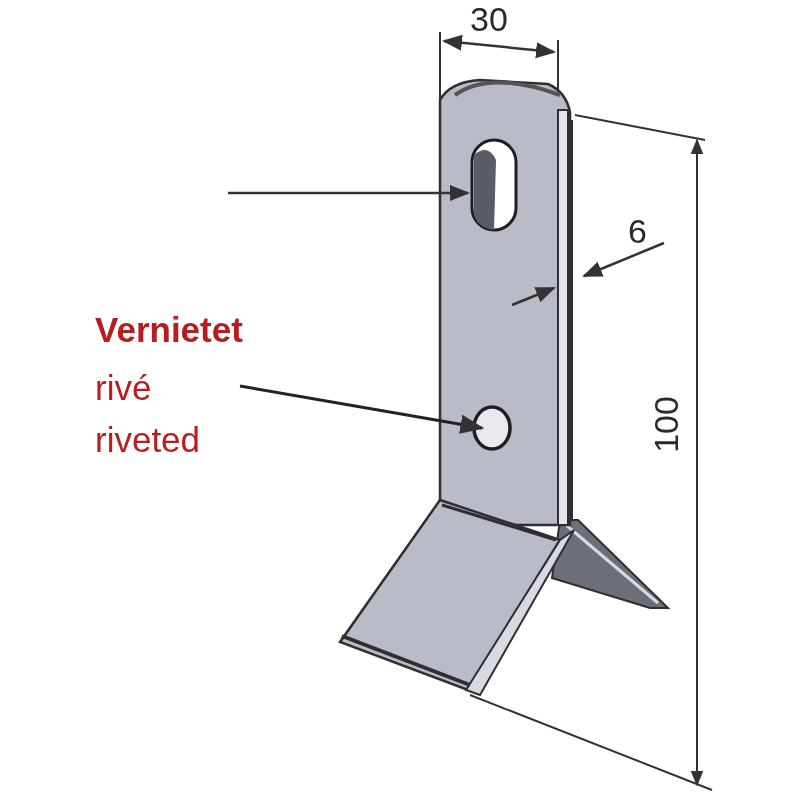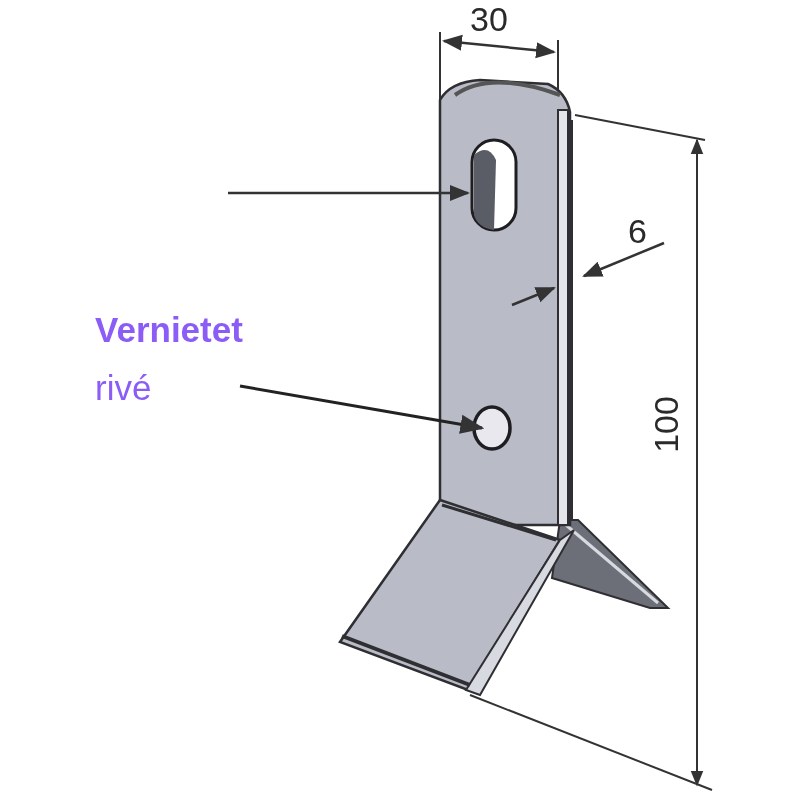--- a/index.html
+++ b/index.html
@@ -2,21 +2,21 @@
 <html><head>
   <meta charset="utf-8">
   <style>
     html, body { margin: 0; padding: 0; background: #ffffff; }
     body { width: 800px; height: 800px; position: relative; overflow: hidden; }
     #stage { position: absolute; left: 0; top: 0; width: 688px; height: 800px; }
     svg { position: absolute; left: 0; top: 0; }
     .lbl { position: absolute; font-family: "Liberation Sans", sans-serif; color: #2a2a2a; white-space: nowrap; }
     .dim { font-size: 34px; }
     .bold { font-weight: bold; }
-    .note { font-size: 35px; color: #8b5cf6; }
+    .note { font-size: 35px; color: #b91c1c; }
   </style>
 </head>
 <body>
 
 <div id="stage">
   <svg width="800" height="800" viewBox="0 0 800 800">
     <defs>
       <marker id="arr" viewBox="0 0 10 10" refX="9" refY="5" markerWidth="8" markerHeight="8" orient="auto-start-reverse">
         <path d="M0,1 L10,5 L0,9 z" fill="#333"></path>
       </marker>
@@ -67,13 +67,14 @@
 
     <line x1="240" y1="386" x2="482" y2="428" stroke="#222" stroke-width="3" marker-end="url(#arr)"></line>
   </svg>
 
   <div class="lbl dim" style="left:470px; top:0px;">30</div>
   <div class="lbl dim" style="left:628px; top:212px;">6</div>
   <div class="lbl dim" style="left:638px; top:405px; transform: rotate(-90deg); transform-origin: center;">100</div>
 
   <div class="lbl note bold" style="left:95px; top:310px;">Vernietet</div>
   <div class="lbl note" style="left:95px; top:368px;text-align:center;">rivé</div>
+  <div class="lbl note" style="left:95px; top:420px;">riveted</div>
 </div>
 
 </body></html>

